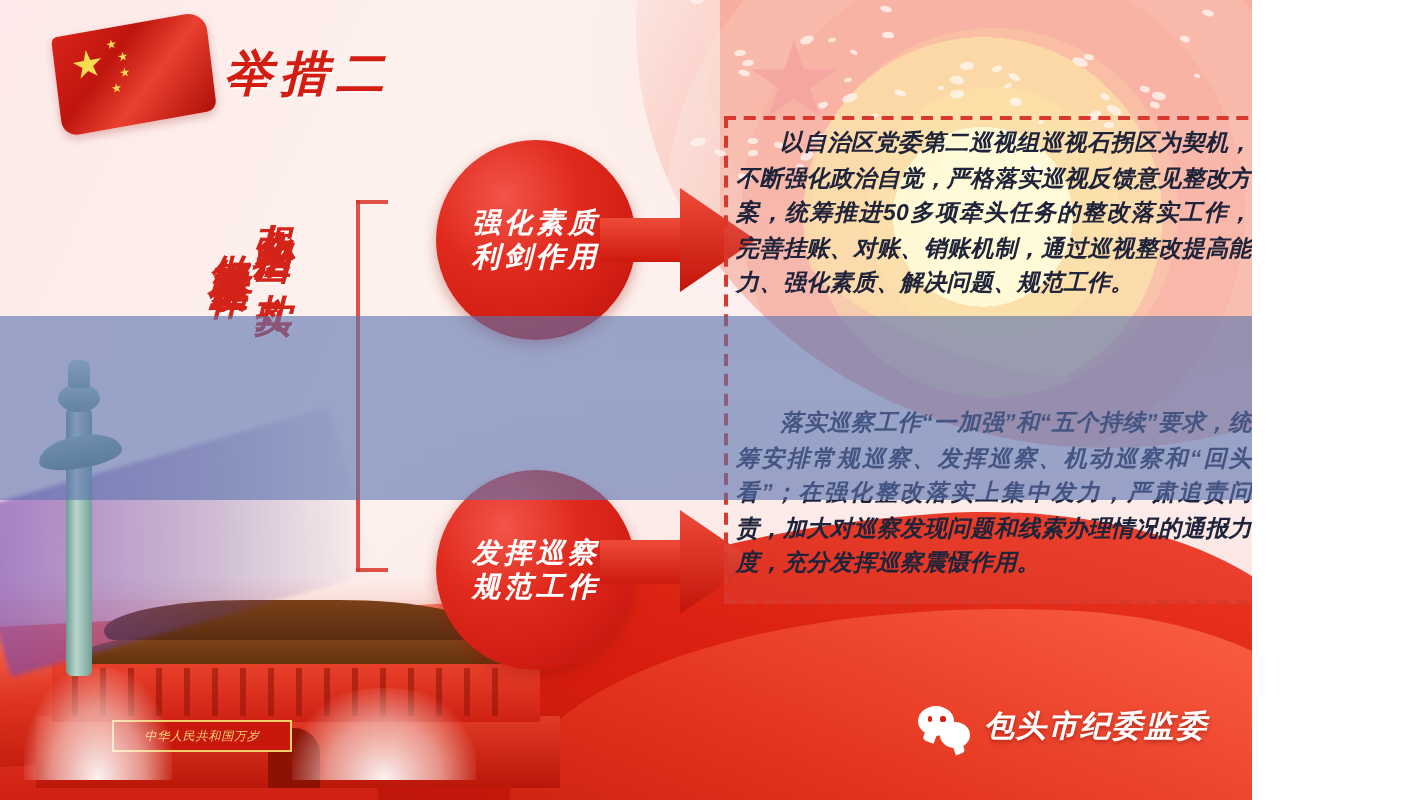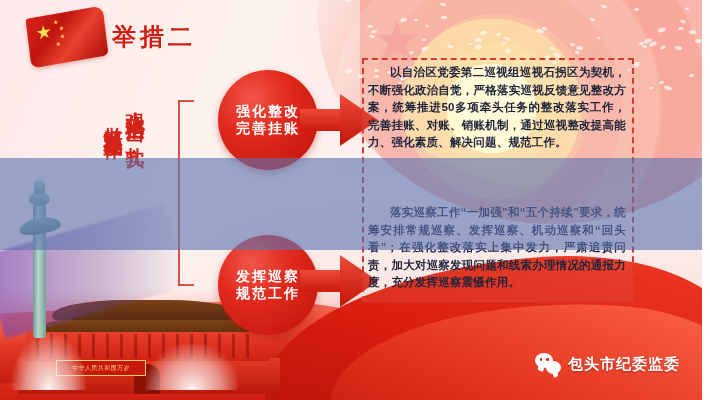--- a/index.html
+++ b/index.html
@@ -1,20 +1,21 @@
 <!DOCTYPE html>
 <html><head>
 <meta charset="utf-8">
 <style>
   html,body{margin:0;padding:0;background:#fff;}
   body{font-family:"Liberation Sans","DejaVu Sans",sans-serif;}
 
   #stage{
-    position:relative;width:702px;height:400px;overflow:hidden;
+    position:relative;width:626px;height:400px;overflow:hidden;
     background:#fdeeee;
+    font-style:italic;
   }
 
   
   .bg-base{
     position:absolute;inset:0;
     background:
       linear-gradient(180deg,#fbdcdc 0%,#fdeaea 22%,#fdf2f0 48%,#fbe6e3 72%,#f7cfc9 100%);
   }
   
   .halo{
@@ -239,21 +240,21 @@
   .caption{
     position:absolute;left:0;top:162px;width:710px;
     text-align:center;color:#fff;font-weight:bold;
     font-size:25px;line-height:42px;letter-spacing:1px;
     text-shadow:0 1px 3px rgba(30,40,80,.55);
   }
 
   
   .watermark{
     position:absolute;right:22px;bottom:26px;
-    display:flex;align-items:flex-end;gap:7px;
+    display:flex;align-items:center;gap:7px;
     color:#ffffff;font-size:15px;font-weight:bold;letter-spacing:1px;
     text-shadow:0 1px 2px rgba(120,10,0,.5);
   }
   .wechat-icon{
     position:relative;width:26px;height:21px;flex:0 0 auto;
   }
   .wc-b1{
     position:absolute;left:0;top:0;width:18px;height:15px;border-radius:50%;
     background:#fff;
   }
@@ -388,22 +389,22 @@
   </div>
   <div class="kicker">举措二</div>
 
   <div class="vtext" id="vtext-a">强化政治担当，扎实</div>
   <div class="vtext" id="vtext-b">做好巡视整改工作</div>
   <div class="vrule"></div>
   <div class="vrule-cap" style="top:100px"></div>
   <div class="vrule-cap" style="top:284px"></div>
 
   <div class="badge" id="badge-1">
-    <span>强化整改</span>
-    <span>完善挂账</span>
+    <span>强化素质</span>
+    <span>利剑作用</span>
   </div>
   <div class="arrow" id="arrow-1">
     <div class="arrow-shaft"></div>
     <div class="arrow-head"></div>
   </div>
 
   <div class="badge" id="badge-2">
     <span>发挥巡察</span>
     <span>规范工作</span>
   </div>

